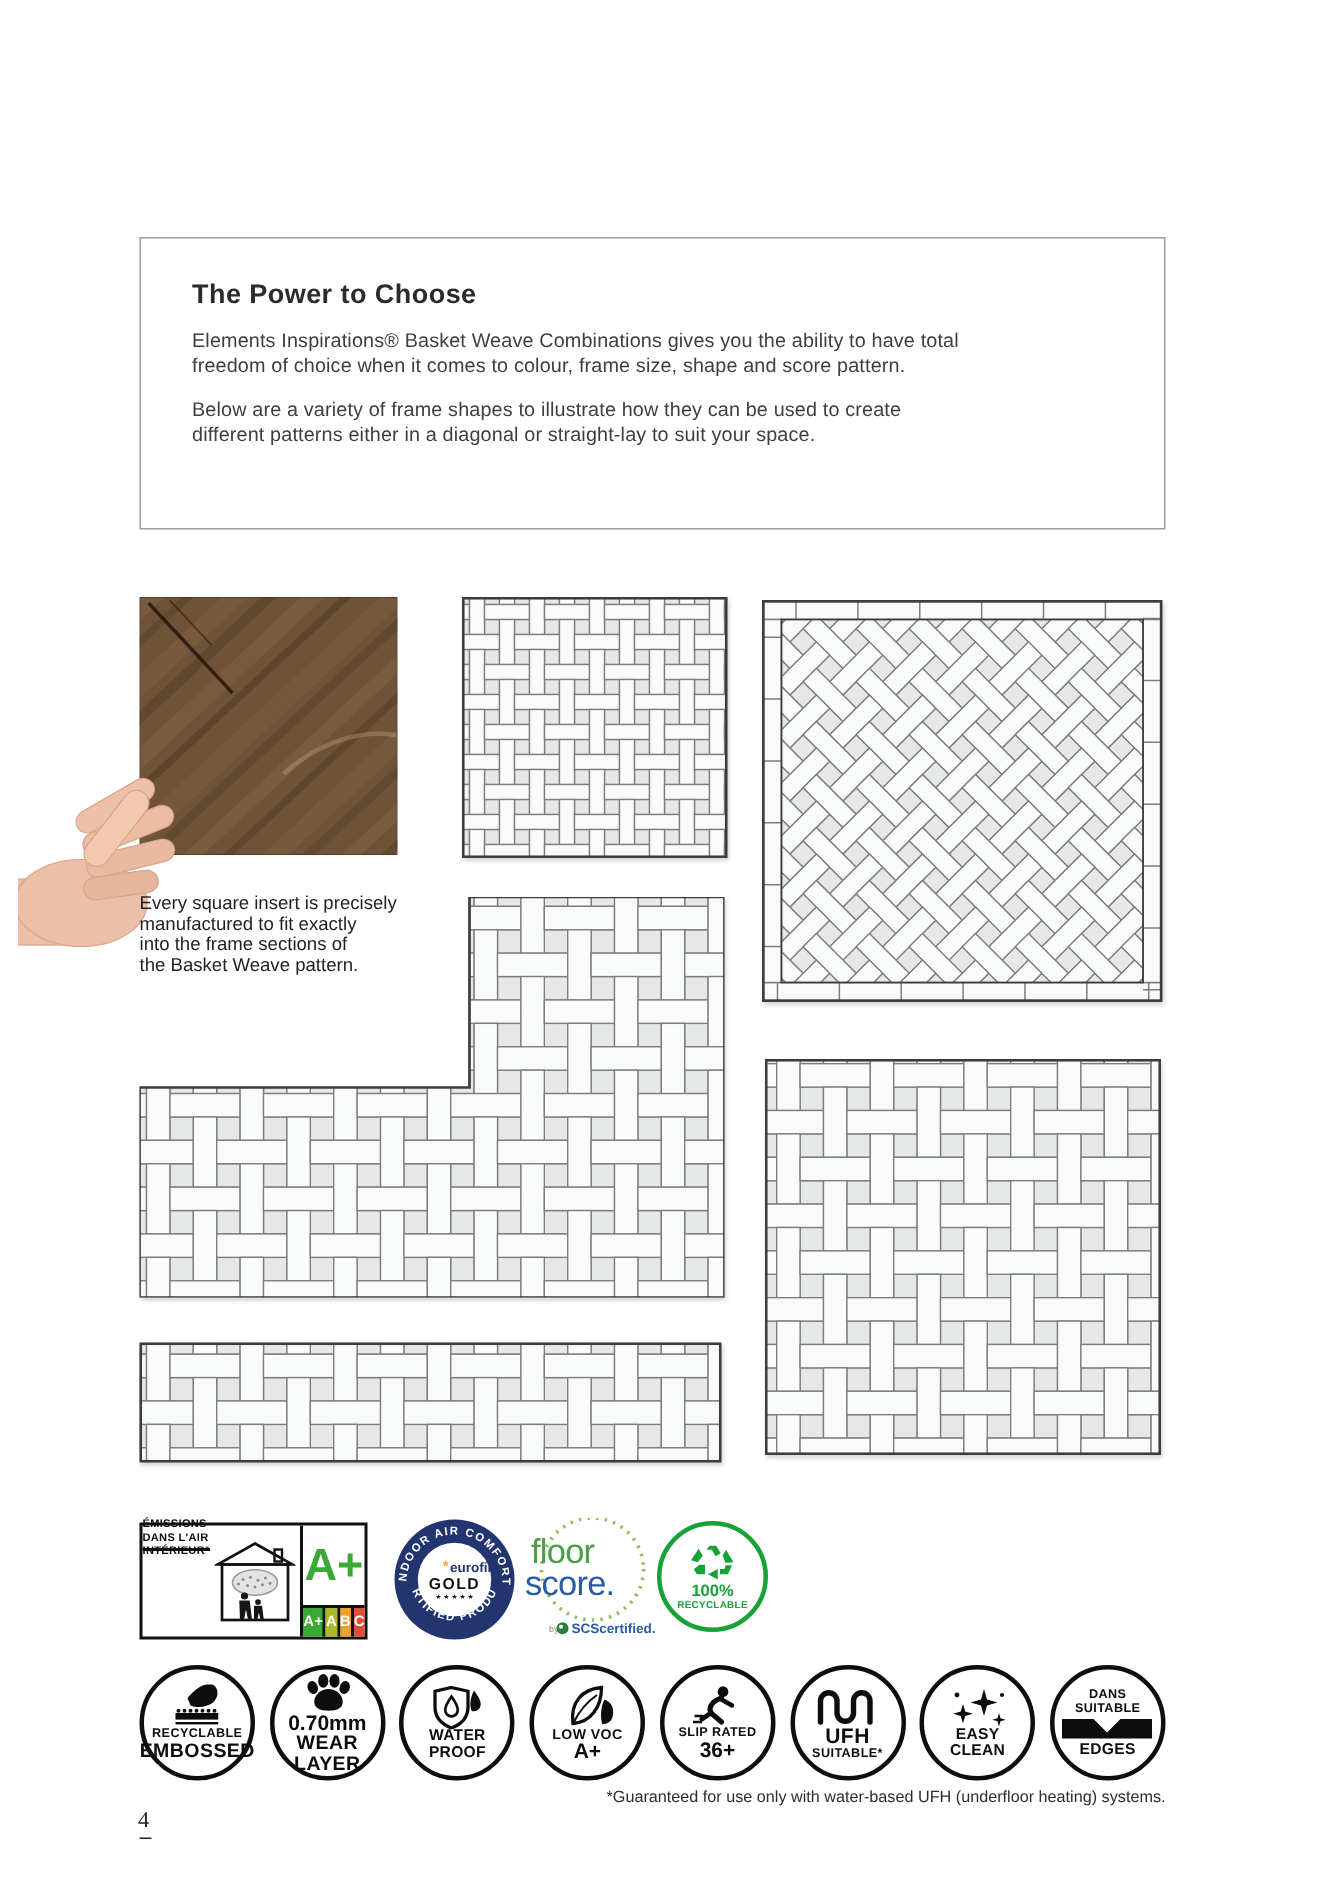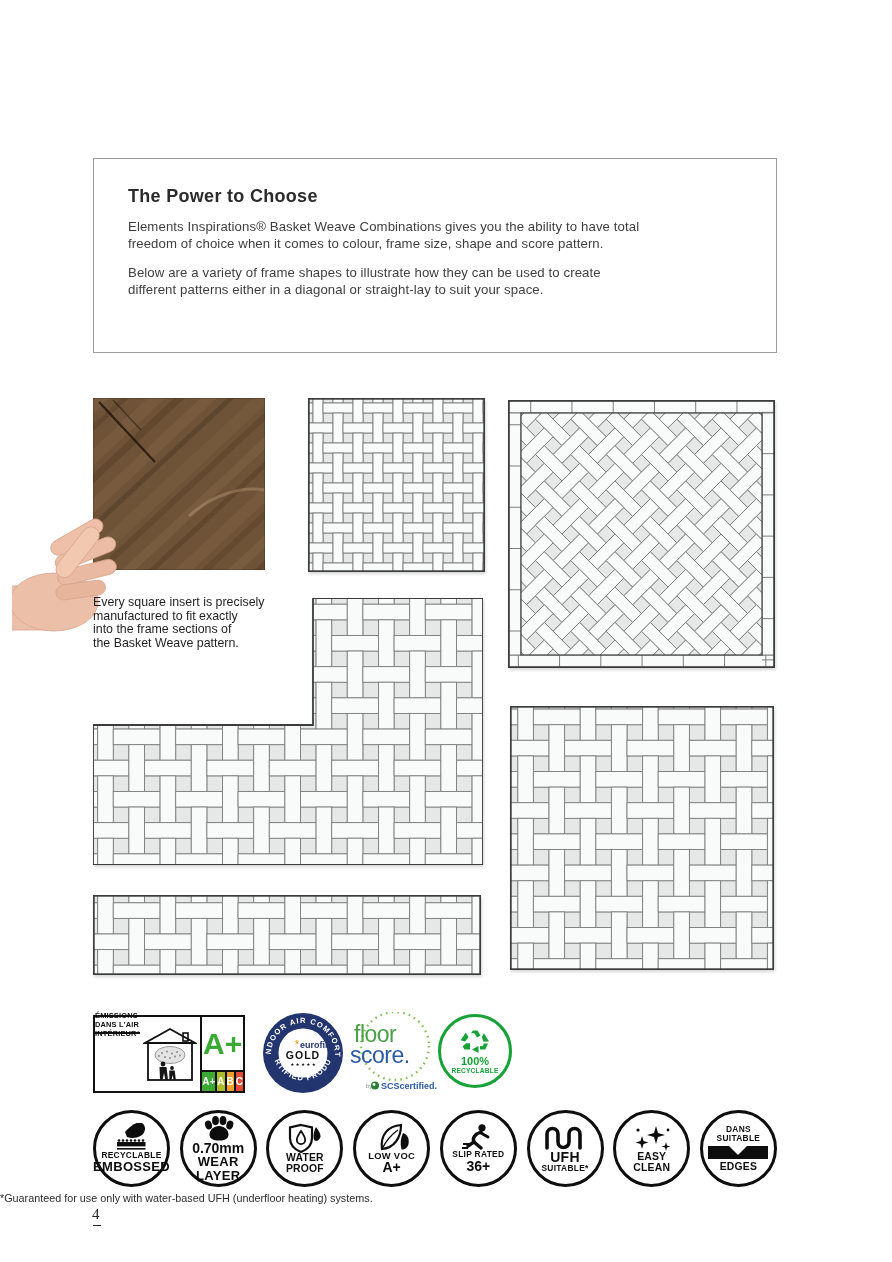--- a/index.html
+++ b/index.html
@@ -47,21 +47,21 @@
   .row2{left:93px;top:1110px;width:684px;display:flex;justify-content:space-between;}
   .cbadge{width:77px;height:77px;border:3px solid #0e0e0e;border-radius:50%;box-sizing:border-box;
           background:#fff;display:flex;flex-direction:column;align-items:center;justify-content:center;
           text-align:center;color:#0d0d0d;}
   .cbadge .t1{font-size:8.4px;font-weight:800;letter-spacing:.3px;line-height:1.05;}
   .cbadge .t2{font-size:13px;font-weight:700;letter-spacing:.3px;line-height:1.05;}
   .cbadge .big{font-size:14px;font-weight:800;line-height:1;}
   .cbadge .med{font-size:10.4px;font-weight:800;line-height:1.02;letter-spacing:.2px;}
   .cbadge svg{display:block;}
 
-  .footnote{left:0;top:1192px;width:777px;font-size:10.8px;color:#2c2c2c;}
+  .footnote{left:0;top:1192px;width:777px;text-align:right;font-size:10.8px;color:#2c2c2c;}
   .pageno{left:92px;top:1206px;font-family:"Liberation Serif",serif;font-size:15px;color:#222;}
   .pageno:after{content:"";display:block;width:8px;border-top:1px solid #222;margin:2px 0 0 1px;}
 </style>
 </head>
 <body>
 
 <div class="page">
 
   <div class="abs intro">
     <div class="intro-inner">

